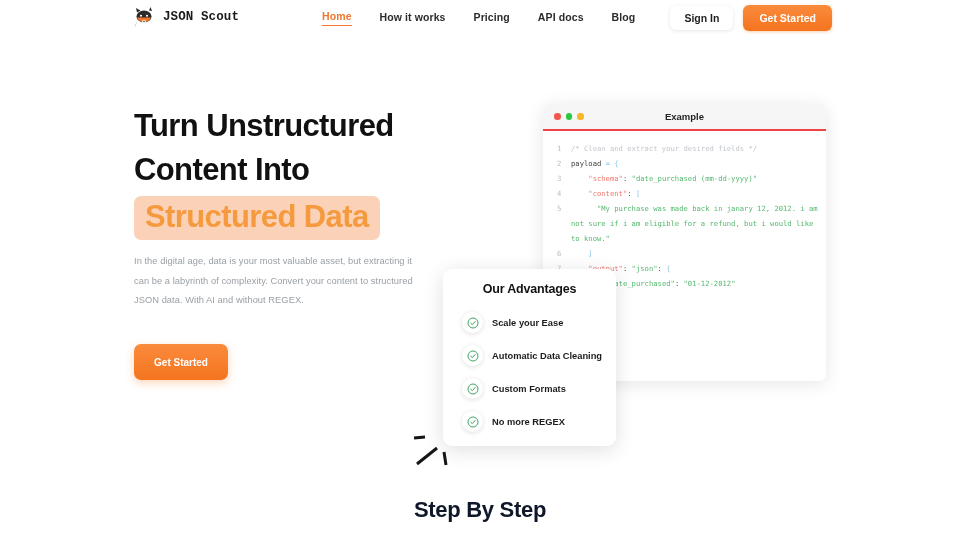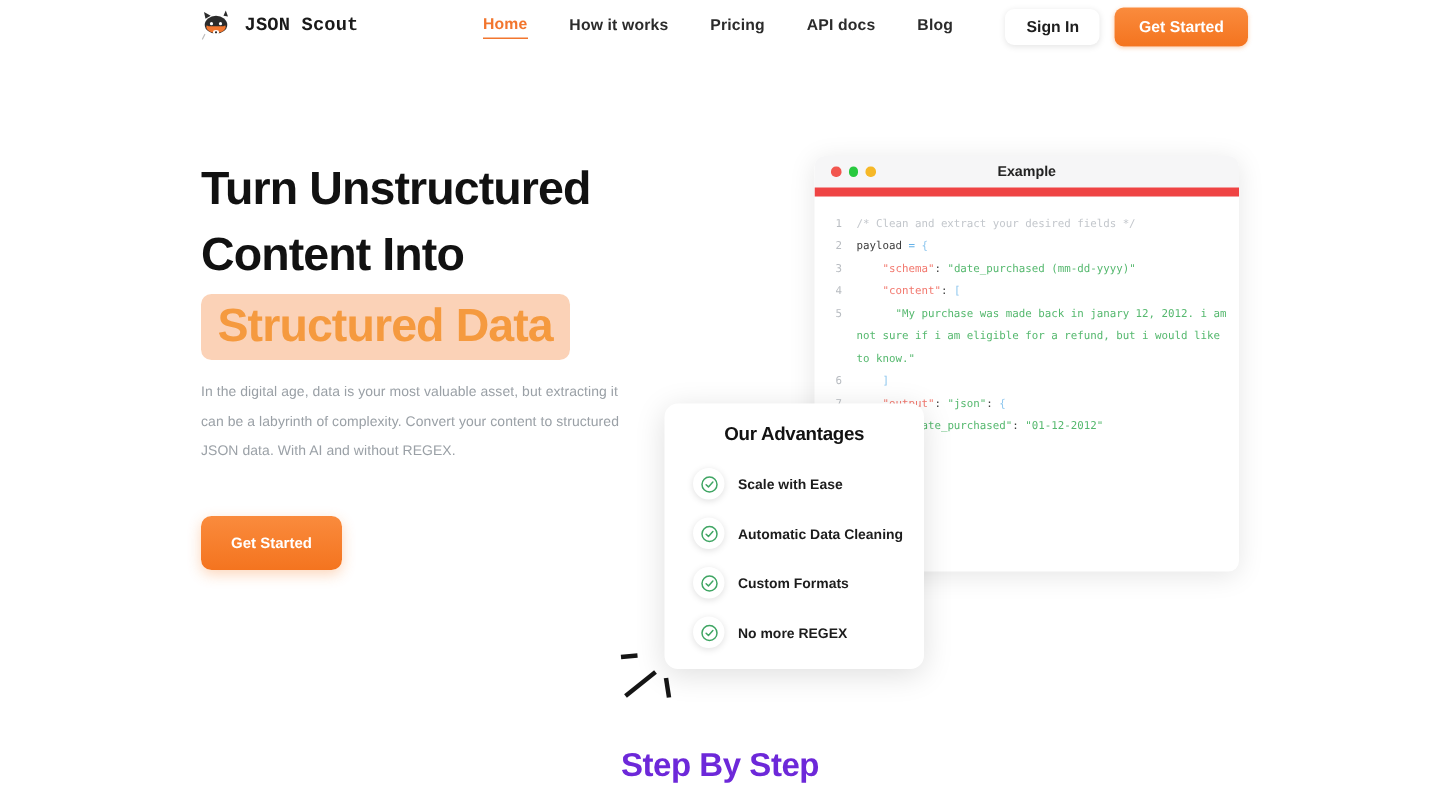--- a/index.html
+++ b/index.html
@@ -95,21 +95,21 @@
 
   
   .code-panel {
     position: absolute; left: 543px; top: 104px; width: 283px; height: 277px;
     background: #fff; border-radius: 7px;
     box-shadow: 0 3px 18px rgba(0,0,0,.10);
     overflow: hidden;
   }
   .code-titlebar {
     height: 27px; background: #F6F6F7; position: relative;
-    display: flex; align-items: center; border-bottom: 6px solid #ef4444;
+    display: flex; align-items: center; border-bottom: 2px solid #ef4444;
   }
   .dots { position: absolute; left: 11px; display: flex; gap: 5px; }
   .dot { width: 6.5px; height: 6.5px; border-radius: 50%; display:block; }
   .dot.red { background: #F2564F; }
   .dot.green { background: #28C93F; }
   .dot.yellow { background: #F6B828; }
   .code-title {
     width: 100%; text-align: center; font-size: 9.5px;
     font-weight: 700; color: #232323;
   }
@@ -155,21 +155,21 @@
     font-size: 9.3px; font-weight: 700; color: #1c1c1c; white-space: nowrap;
   }
 
   
   .deco { position: absolute; left: 412px; top: 430px; width: 60px; height: 50px; }
 
   
   .step-heading {
     position: absolute; left: 0; top: 497px; width: 960px;
     text-align: center; font-size: 22px; font-weight: 700;
-    color: #6d28d9; letter-spacing: -.3px;
+    color: #0f172a; letter-spacing: -.3px;
   }
 </style>
 </head>
 <body>
 
 <div class="page">
 
   <div class="header">
 
     <div class="brand">
@@ -263,21 +263,21 @@
   <div class="adv-card">
     <div class="adv-title">Our Advantages</div>
     <div class="adv-list" id="adv-list">
         <div class="adv-item">
           <span class="adv-check">
             <svg width="12" height="12" viewBox="0 0 24 24">
               <circle cx="12" cy="12" r="10" fill="none" stroke="#3FA563" stroke-width="2"></circle>
               <path d="M7.5 12.3 L10.6 15.2 L16.5 8.8" fill="none" stroke="#3FA563" stroke-width="2" stroke-linecap="round" stroke-linejoin="round"></path>
             </svg>
           </span>
-          <span class="adv-label">Scale with Ease</span>
+          <span class="adv-label">Scale your Ease</span>
         </div>
         <div class="adv-item">
           <span class="adv-check">
             <svg width="12" height="12" viewBox="0 0 24 24">
               <circle cx="12" cy="12" r="10" fill="none" stroke="#3FA563" stroke-width="2"></circle>
               <path d="M7.5 12.3 L10.6 15.2 L16.5 8.8" fill="none" stroke="#3FA563" stroke-width="2" stroke-linecap="round" stroke-linejoin="round"></path>
             </svg>
           </span>
           <span class="adv-label">Automatic Data Cleaning</span>
         </div>

